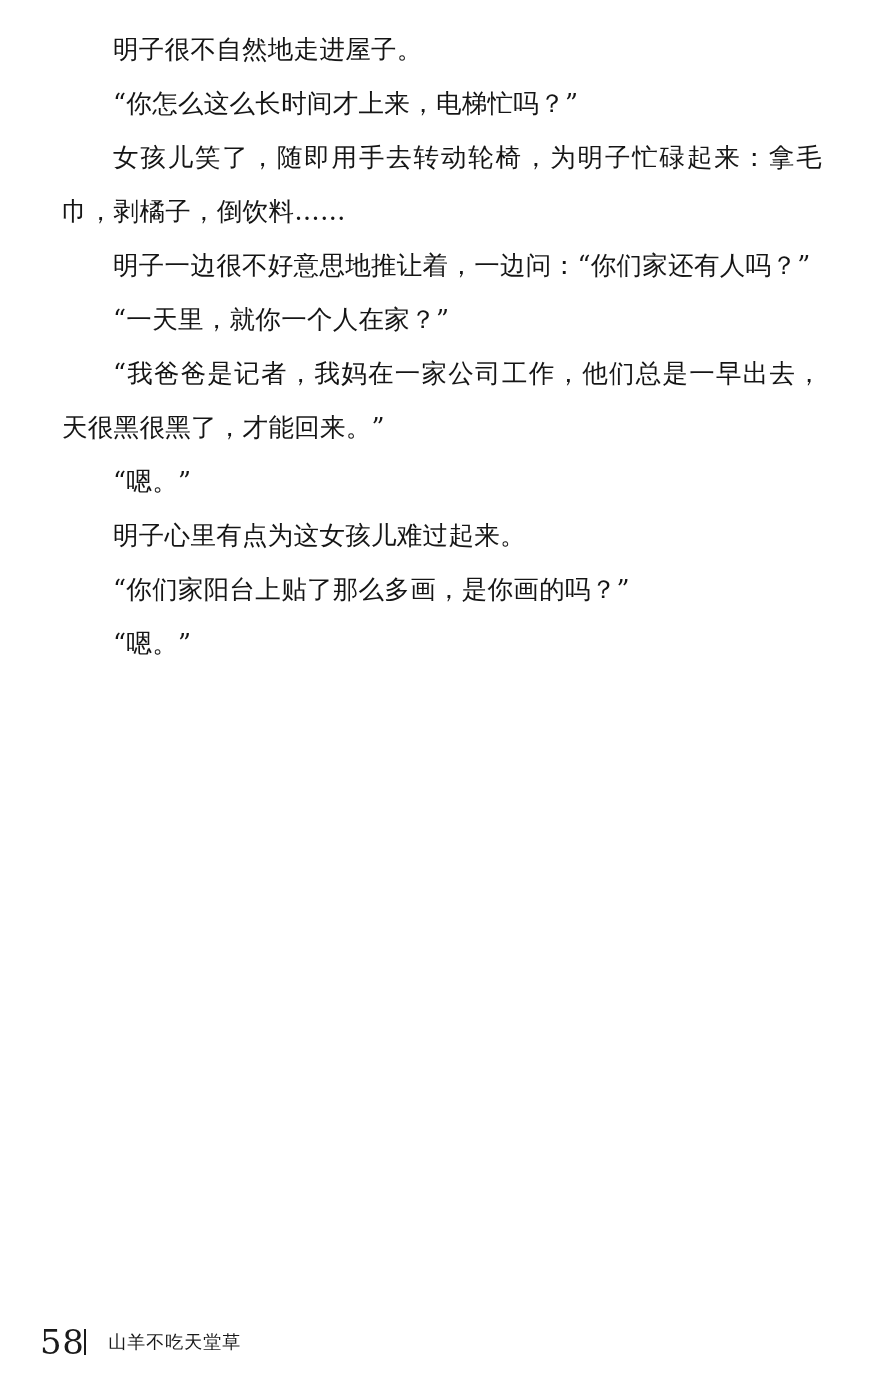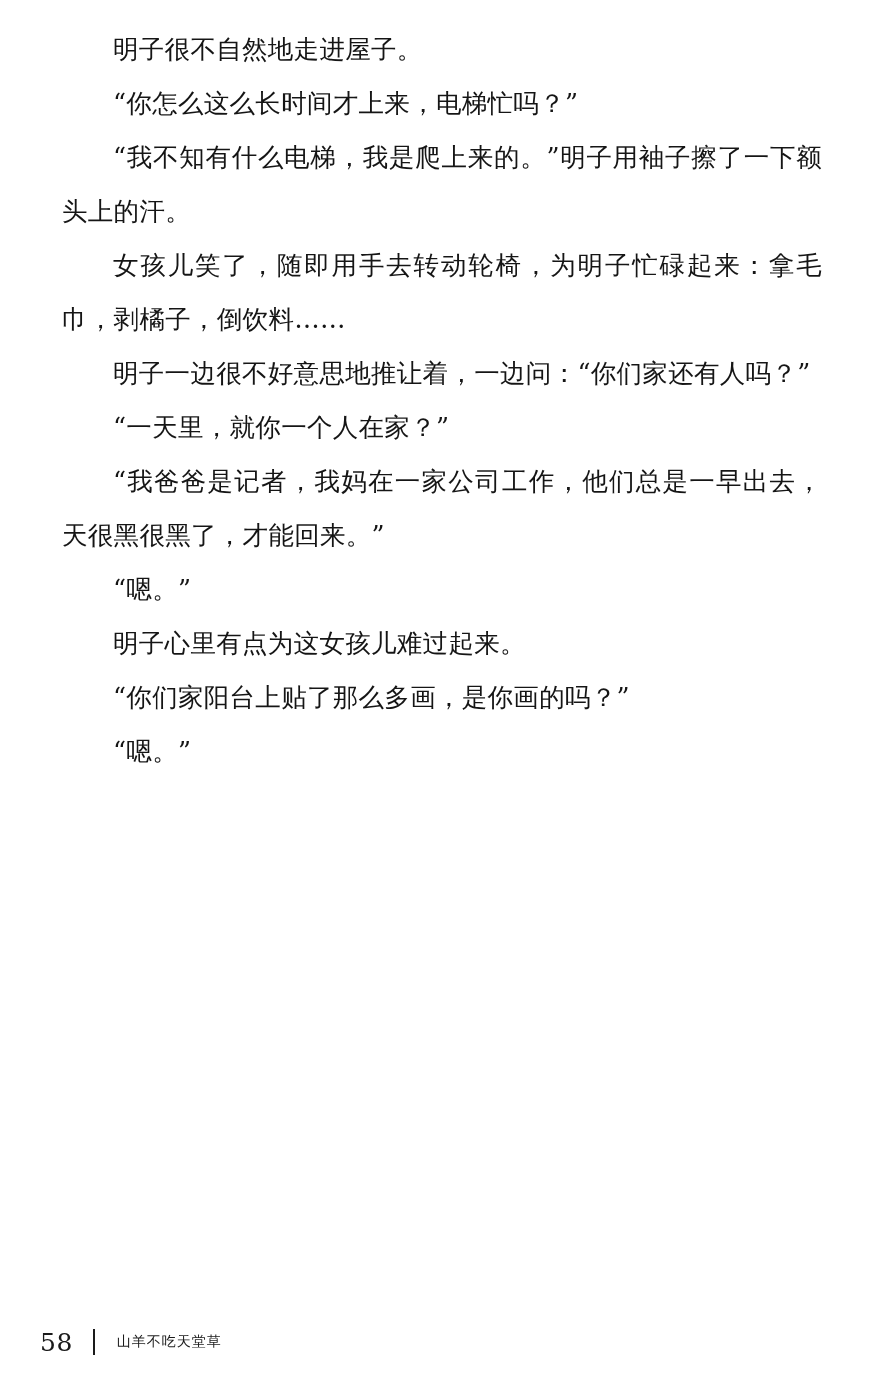--- a/index.html
+++ b/index.html
@@ -42,48 +42,46 @@
   .footer {
     position: absolute;
     left: 40px;
     bottom: 26px;
     width: 792px;
     height: 46px;
     display: flex;
     align-items: center;
   }
   .folio {
-    font-size: 25px;
+    font-size: 34px;
     font-family: "DejaVu Serif", "Liberation Serif", serif;
     color: #1a1a1a;
-    margin-right: 20px;
     letter-spacing: 0.5px;
   }
   .folio-rule {
     display: inline-block;
     width: 2px;
     height: 26px;
     background: #1a1a1a;
     margin-right: 22px;
   }
   .book-title {
-    font-size: 14px;
+    font-size: 18px;
     color: #1a1a1a;
     letter-spacing: 1px;
   }
 </style>
 </head>
 <body>
 
 <div class="page">
 
   <div class="body-text">
     <p class="para">明子很不自然地走进屋子。</p>
     <p class="para">“你怎么这么长时间才上来，电梯忙吗？”</p>
-    <p class="para">“我不知有什么电梯，我是爬上来的。”明子用袖子擦了一下额头上的汗。</p>
     <p class="para">女孩儿笑了，随即用手去转动轮椅，为明子忙碌起来：拿毛巾，剥橘子，倒饮料……</p>
     <p class="para">明子一边很不好意思地推让着，一边问：“你们家还有人吗？”</p>
     <p class="para">“一天里，就你一个人在家？”</p>
     <p class="para">“我爸爸是记者，我妈在一家公司工作，他们总是一早出去，天很黑很黑了，才能回来。”</p>
     <p class="para">“嗯。”</p>
     <p class="para">明子心里有点为这女孩儿难过起来。</p>
     <p class="para">“你们家阳台上贴了那么多画，是你画的吗？”</p>
     <p class="para">“嗯。”</p>
   </div>
 

